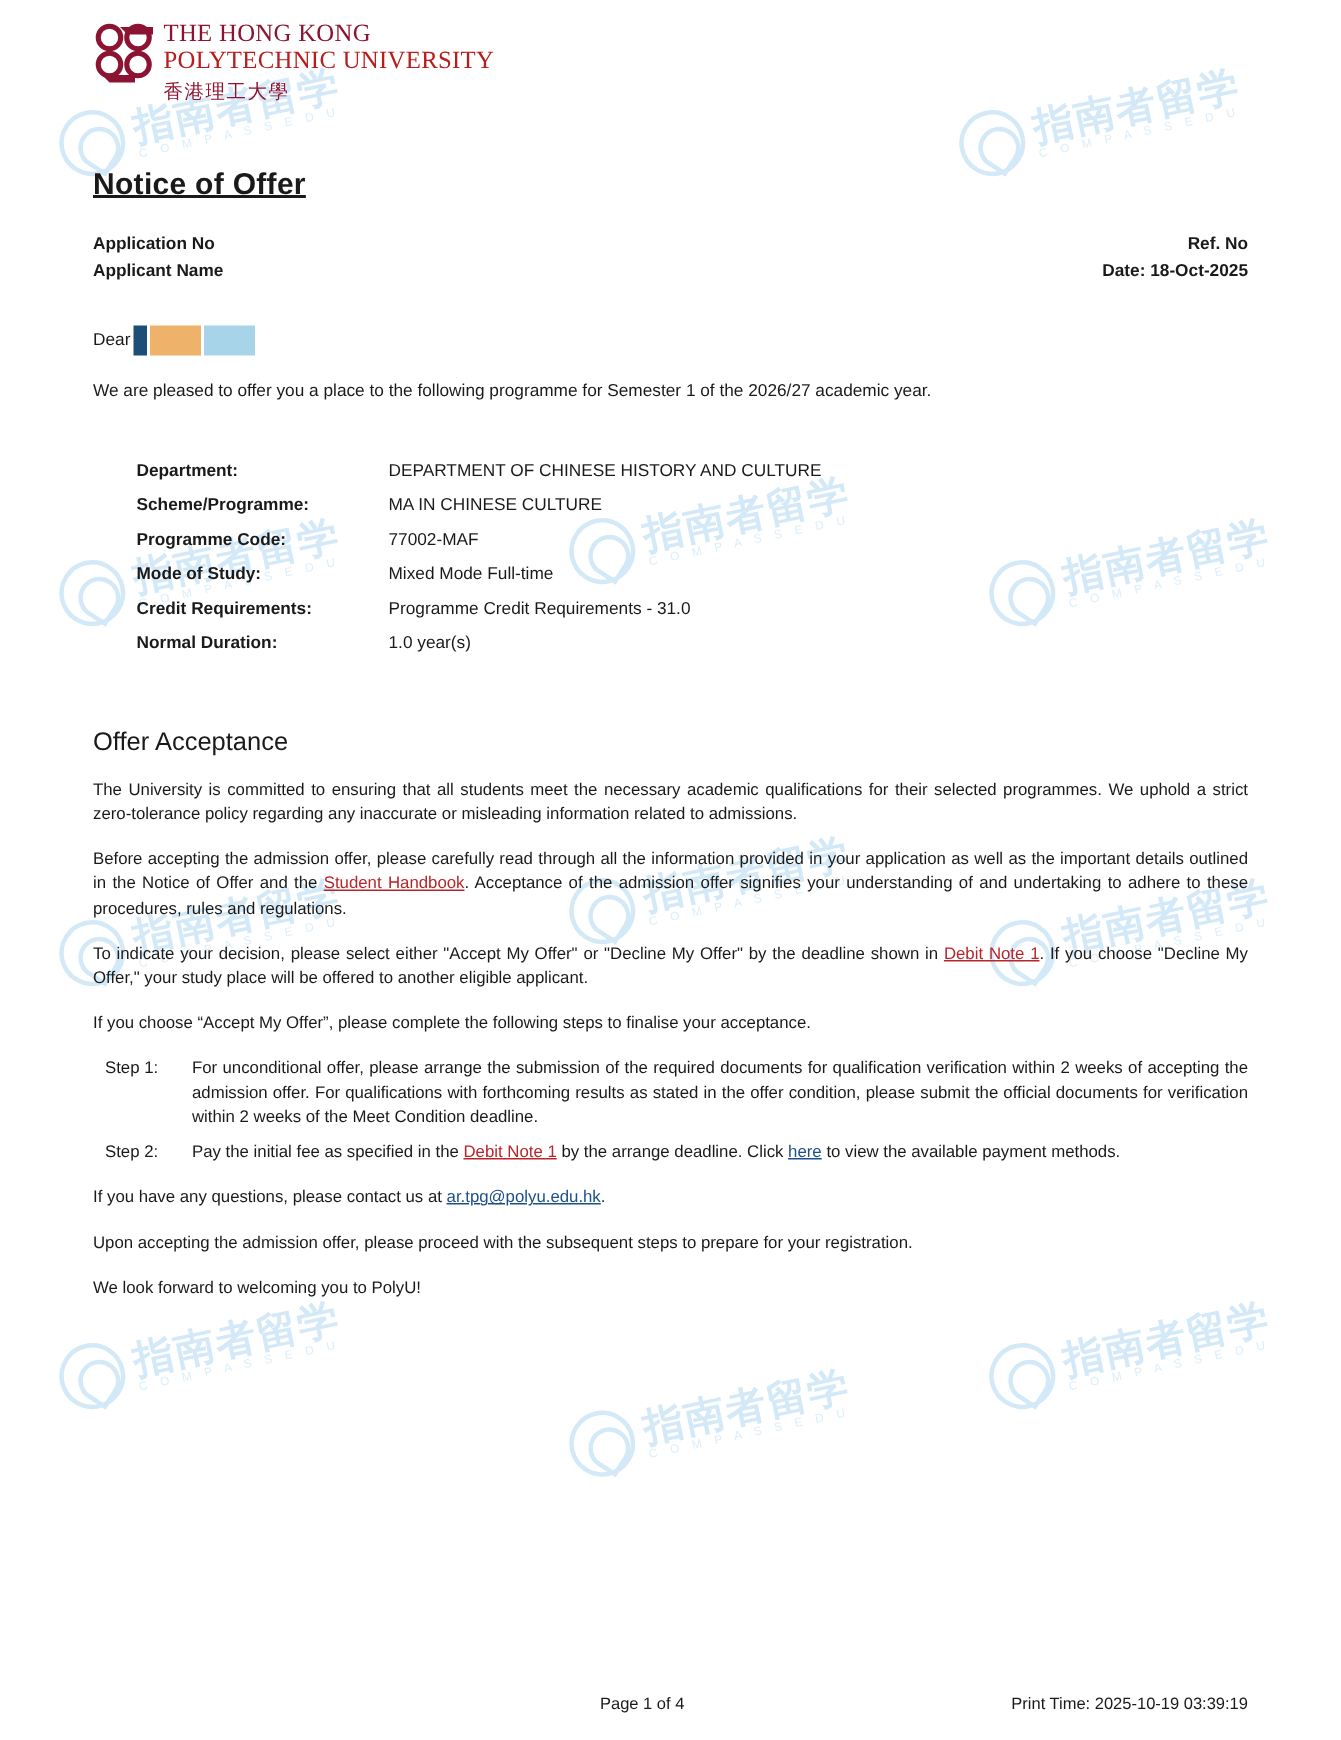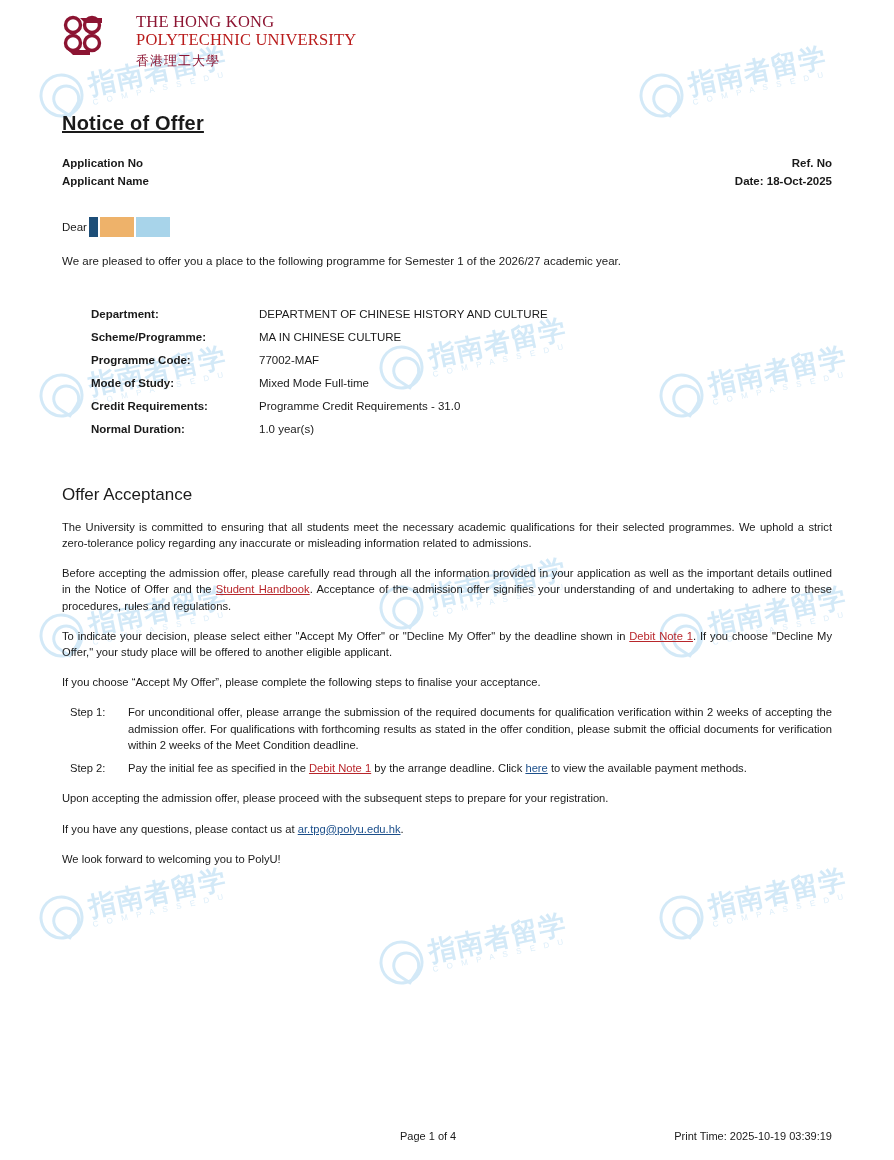--- a/index.html
+++ b/index.html
@@ -66,21 +66,21 @@
     z-index: 10;
     width: 894px;
     height: 1160px;
     padding: 0 62px;
   }
 
   
   .letterhead {
     display: flex;
     align-items: flex-start;
-    gap: 28px;
+    gap: 1px;
     padding-top: 12px;
   }
   .polyu-mark {
     width: 46px; height: 44px;
     flex: 0 0 auto;
     position: relative;
     margin-top: 2px;
   }
   .polyu-mark svg { display:block; }
   .polyu-name { padding-top: 1px; }
@@ -386,25 +386,25 @@
       <div class="step-txt">For unconditional offer, please arrange the submission of the required documents for qualification verification within 2 weeks of accepting the admission offer. For qualifications with forthcoming results as stated in the offer condition, please submit the official documents for verification within 2 weeks of the Meet Condition deadline.</div>
     </div>
     <div class="step">
       <div class="step-lbl">Step 2:</div>
       <div class="step-txt">
         <span>Pay the initial fee as specified in the </span><a class="link" href="#">Debit Note 1</a><span> by the arrange deadline. Click </span><a class="link2" href="#">here</a><span> to view the available payment methods.</span>
       </div>
     </div>
   </div>
 
-  <p class="body">Upon accepting the admission offer, please proceed with the subsequent steps to prepare for your registration.</p>
-
   <p class="body">
     <span>If you have any questions, please contact us at </span><a class="link2" href="#">ar.tpg@polyu.edu.hk</a><span>.</span>
   </p>
+
+  <p class="body">Upon accepting the admission offer, please proceed with the subsequent steps to prepare for your registration.</p>
 
   <p class="body">We look forward to welcoming you to PolyU!</p>
 
 
 </div>
 
 <div class="footer">
   <div class="footer-inner">
     <div class="spacer"></div>
     <div>Page 1 of 4</div>

